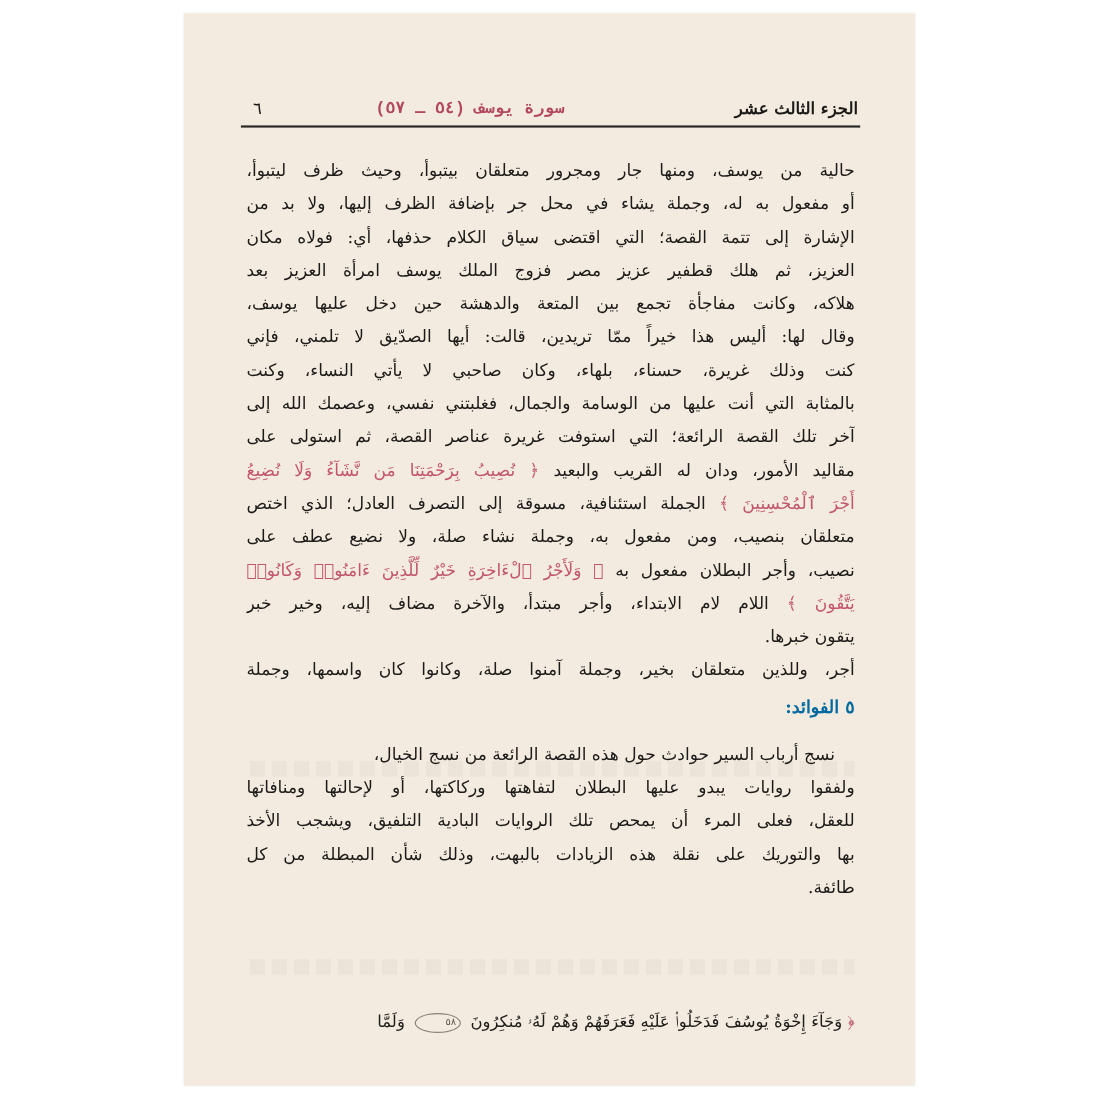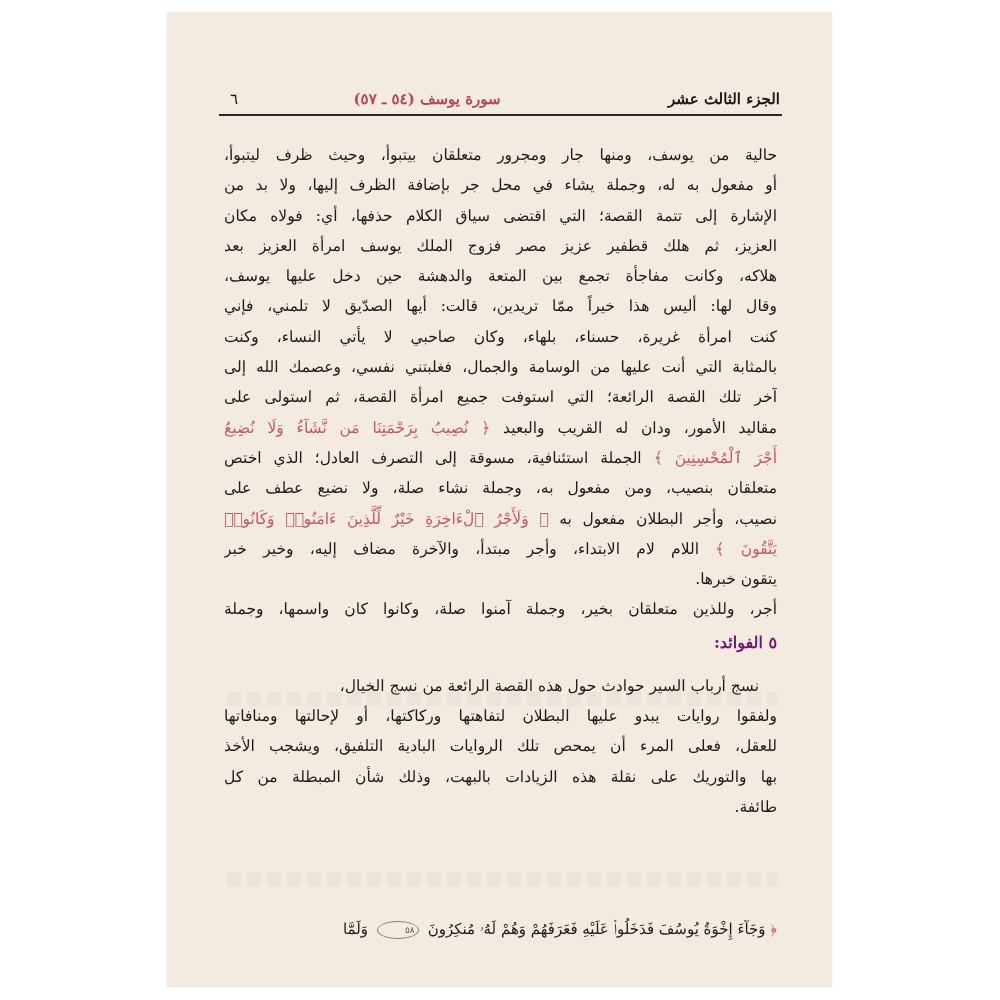--- a/index.html
+++ b/index.html
@@ -23,21 +23,21 @@
     height: 30px;
     direction: rtl;
     display: flex;
     align-items: flex-end;
     justify-content: space-between;
     font-family: "DejaVu Serif", serif;
     font-size: 15px;
     color: #1c1a18;
     font-weight: bold;
   }
-  .header .surah { color: #b2475d; font-weight: bold; margin-right: 52px; }
+  .header .surah { color: #b2475d; font-weight: bold; margin-right: 52px; font-family: Liberation Mono, monospace; }
   .header .pageno { font-weight: normal; font-size: 15px; margin-left: 8px; }
   .rule {
     position: absolute;
     left: 52px; right: 50px; top: 102px;
     height: 2px; background: #2a2826;
   }
   .body {
     position: absolute;
     left: 57px; right: 55px; top: 128px;
     direction: rtl;
@@ -46,21 +46,21 @@
     font-family: "DejaVu Serif", serif;
     font-size: 15.5px;
     line-height: 30.3px;
     color: #1d1b19;
   }
   .line { display: block; height: 30.3px; white-space: nowrap; overflow: hidden; text-align: justify; text-align-last: justify; }
   .line.last { text-align-last: right; }
   .verse { color: #c2566e; }
   .section-title {
     display: block; height: 36px; line-height: 36px;
-    color: #701a75; font-weight: bold; font-size: 16px;
+    color: #0369a1; font-weight: bold; font-size: 16px;
     text-align: right;
   }
   .gap { display: block; height: 10px; }
   .para-indent { padding-right: 18px; }
   .footer-verse {
     position: absolute;
     left: 60px; right: 55px; top: 908px;
     direction: rtl;
     font-family: "DejaVu Serif", serif;
     font-size: 15px;
@@ -96,23 +96,23 @@
   </div>
   <div class="rule"></div>
 
   <div class="body">
     <span class="line">حالية من يوسف، ومنها جار ومجرور متعلقان بيتبوأ، وحيث ظرف ليتبوأ،</span>
     <span class="line">أو مفعول به له، وجملة يشاء في محل جر بإضافة الظرف إليها، ولا بد من</span>
     <span class="line">الإشارة إلى تتمة القصة؛ التي اقتضى سياق الكلام حذفها، أي: فولاه مكان</span>
     <span class="line">العزيز، ثم هلك قطفير عزيز مصر فزوج الملك يوسف امرأة العزيز بعد</span>
     <span class="line">هلاكه، وكانت مفاجأة تجمع بين المتعة والدهشة حين دخل عليها يوسف،</span>
     <span class="line">وقال لها: أليس هذا خيراً ممّا تريدين، قالت: أيها الصدّيق لا تلمني، فإني</span>
-    <span class="line">كنت امرأة غريرة، حسناء، بلهاء، وكان صاحبي لا يأتي النساء، وكنت</span>
+    <span class="line">كنت وذلك غريرة، حسناء، بلهاء، وكان صاحبي لا يأتي النساء، وكنت</span>
     <span class="line">بالمثابة التي أنت عليها من الوسامة والجمال، فغلبتني نفسي، وعصمك الله إلى</span>
-    <span class="line">آخر تلك القصة الرائعة؛ التي استوفت جميع امرأة القصة، ثم استولى على</span>
+    <span class="line">آخر تلك القصة الرائعة؛ التي استوفت غريرة عناصر القصة، ثم استولى على</span>
     <span class="line">
       <span>مقاليد الأمور، ودان له القريب والبعيد</span>
       <span class="verse">﴿ نُصِيبُ بِرَحْمَتِنَا مَن نَّشَآءُ وَلَا نُضِيعُ</span>
     </span>
     <span class="line">
       <span class="verse">أَجْرَ ٱلْمُحْسِنِينَ ﴾</span>
       <span>الجملة استئنافية، مسوقة إلى التصرف العادل؛ الذي اختص</span>
     </span>
     <span class="line">متعلقان بنصيب، ومن مفعول به، وجملة نشاء صلة، ولا نضيع عطف على</span>
     <span class="line">

